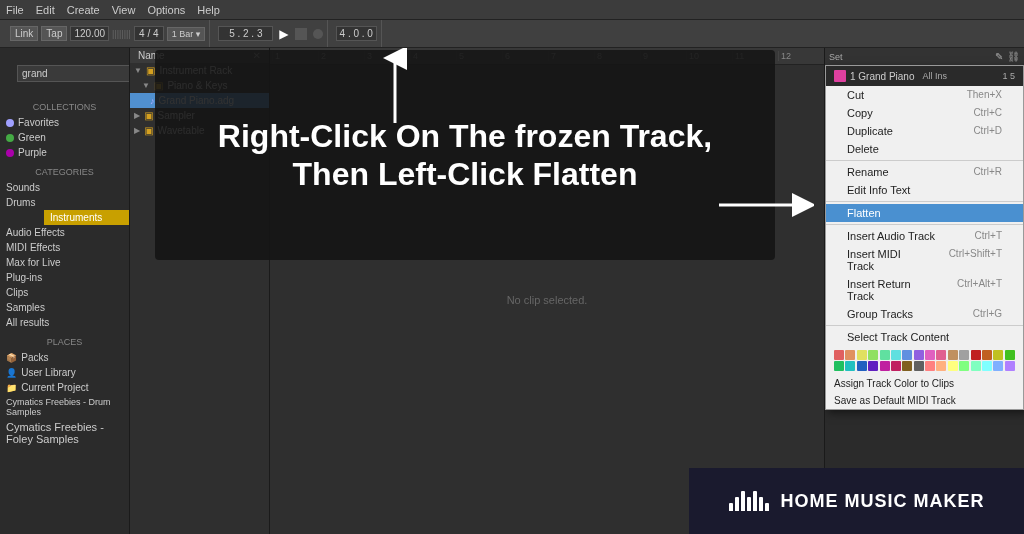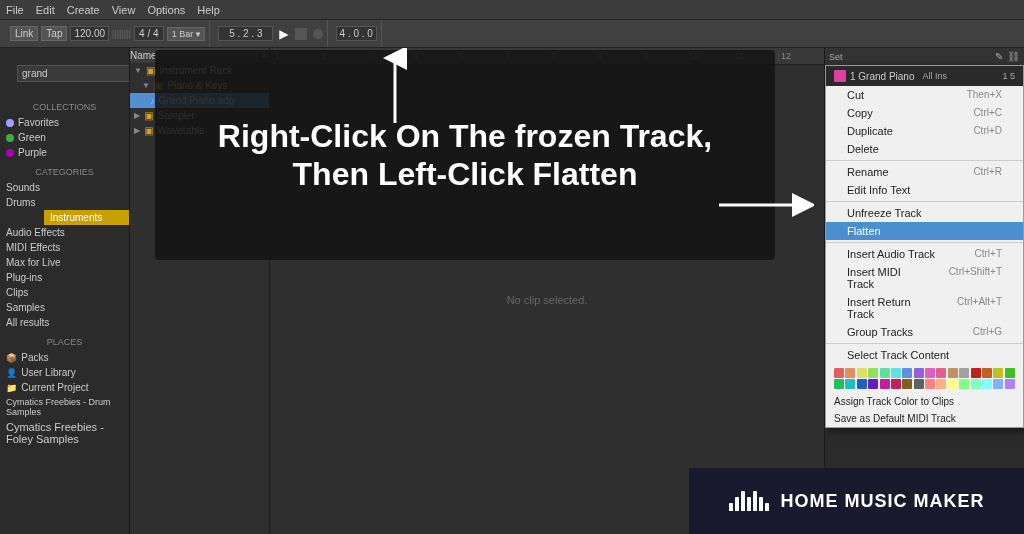--- a/index.html
+++ b/index.html
@@ -29,21 +29,21 @@
     .sidebar-section-title { color: #888; font-size: 9px; padding: 3px 16px; text-transform: uppercase; text-align: center; }
     .sidebar-item {
       display: flex; align-items: center; color: #ccc; font-size: 10px;
       padding: 2px 6px; cursor: pointer; gap: 4px;
     }
     .sidebar-item.active { background: #c8a000; color: #fff; margin-left: 44px; }
     .sidebar-dot { width: 8px; height: 8px; border-radius: 50%; flex-shrink: 0; }
     .sidebar-dot.favorites { background: #a0a0ff; }
     .sidebar-dot.green { background: #4a4; }
     .sidebar-dot.purple { background: #a0a; }
-    .browser-header { background: #3a3a3a; padding: 2px 0; display: flex; align-items: center; justify-content: space-between; }
+    .browser-header { background: #3a3a3a; padding: 2px 8px; display: flex; align-items: center; justify-content: space-between; }
     .browser-header-text { color: #ccc; font-size: 10px; }
     .browser-item { display: flex; align-items: center; color: #ccc; font-size: 10px; padding: 2px 4px; gap: 4px; cursor: pointer; }
     .browser-item.active-file { background: #5090d0; color: #fff; }
     .triangle { font-size: 8px; color: #888; }
     .folder-icon { color: #d4a020; font-size: 10px; }
     .track-timeline { height: 18px; background: #383838; border-bottom: 1px solid #222; display: flex; align-items: center; padding-left: 2px; }
     .timeline-marks { display: flex; flex: 1; }
     .timeline-mark { color: #888; font-size: 9px; flex: 1; border-left: 1px solid #444; padding-left: 2px; }
 
     
@@ -332,23 +332,20 @@
       </div>
       <div class="ctx-separator"></div>
       <div class="ctx-item">
         <span>Rename</span>
         <span class="ctx-shortcut">Ctrl+R</span>
       </div>
       <div class="ctx-item">
         <span>Edit Info Text</span>
       </div>
       <div class="ctx-separator"></div>
-      <div class="ctx-item">
-        <span>Unfreeze Track</span>
-      </div>
       <div class="ctx-item highlighted">
         <span>Flatten</span>
       </div>
       <div class="ctx-separator"></div>
       <div class="ctx-item">
         <span>Insert Audio Track</span>
         <span class="ctx-shortcut">Ctrl+T</span>
       </div>
       <div class="ctx-item">
         <span>Insert MIDI Track</span>

